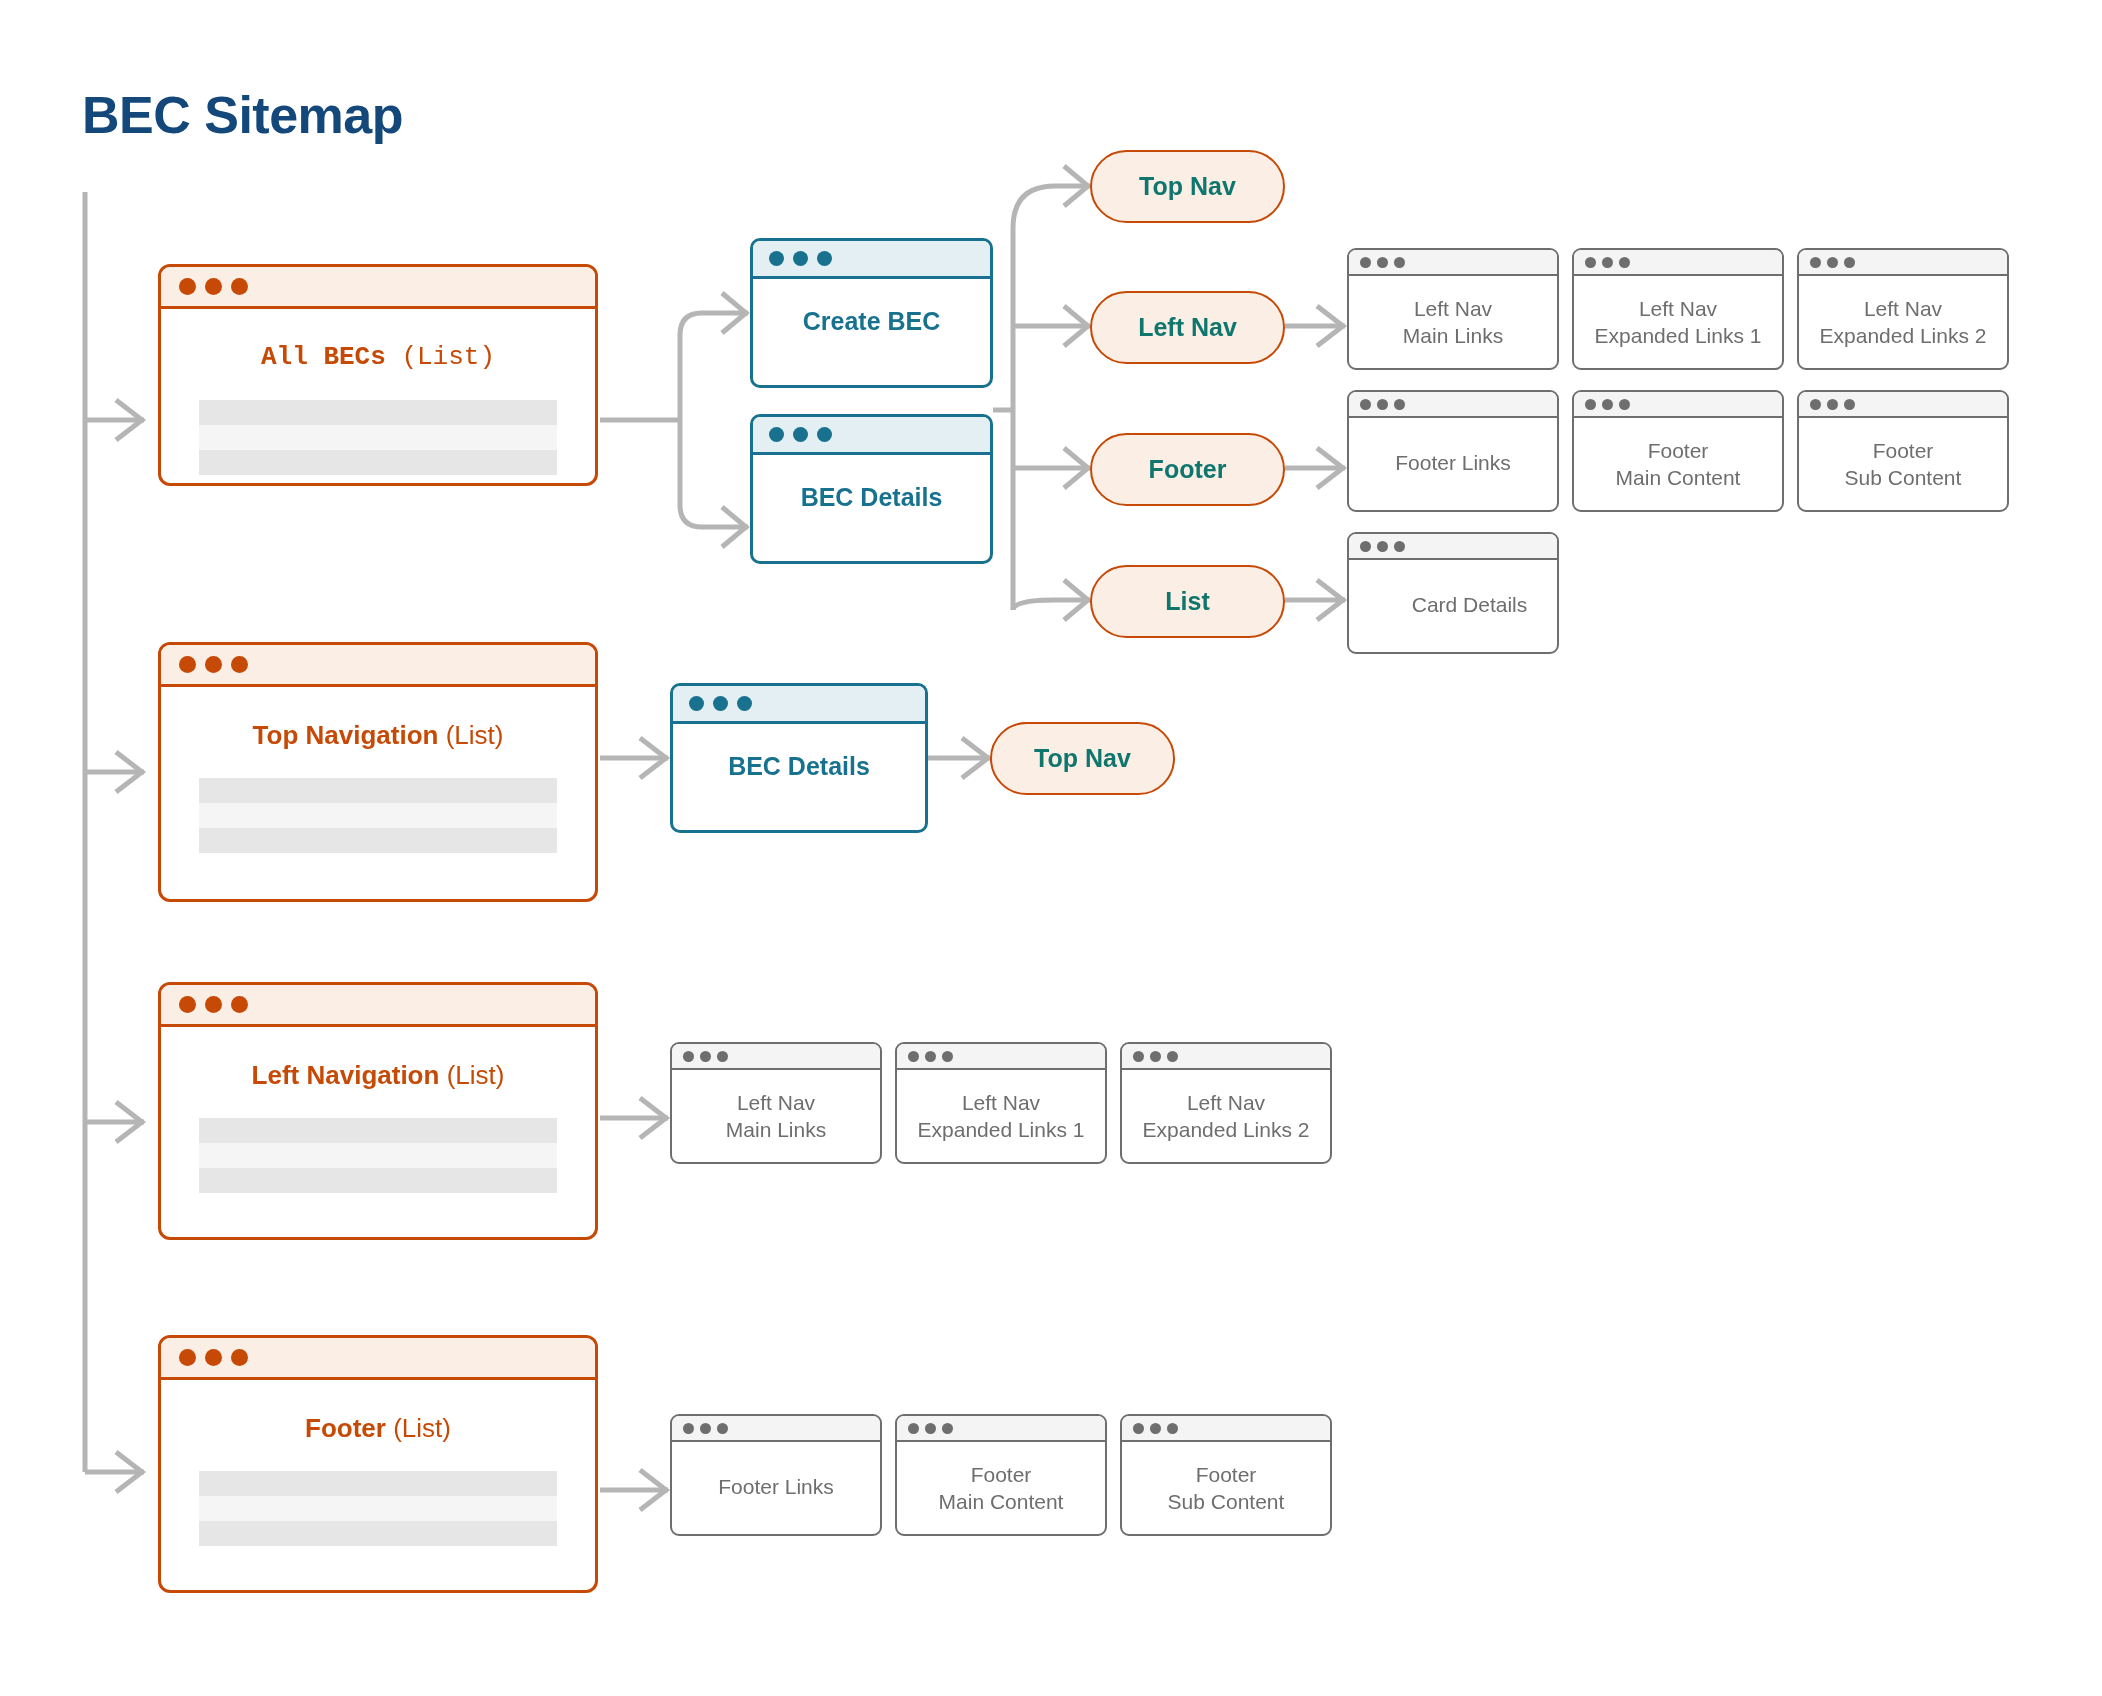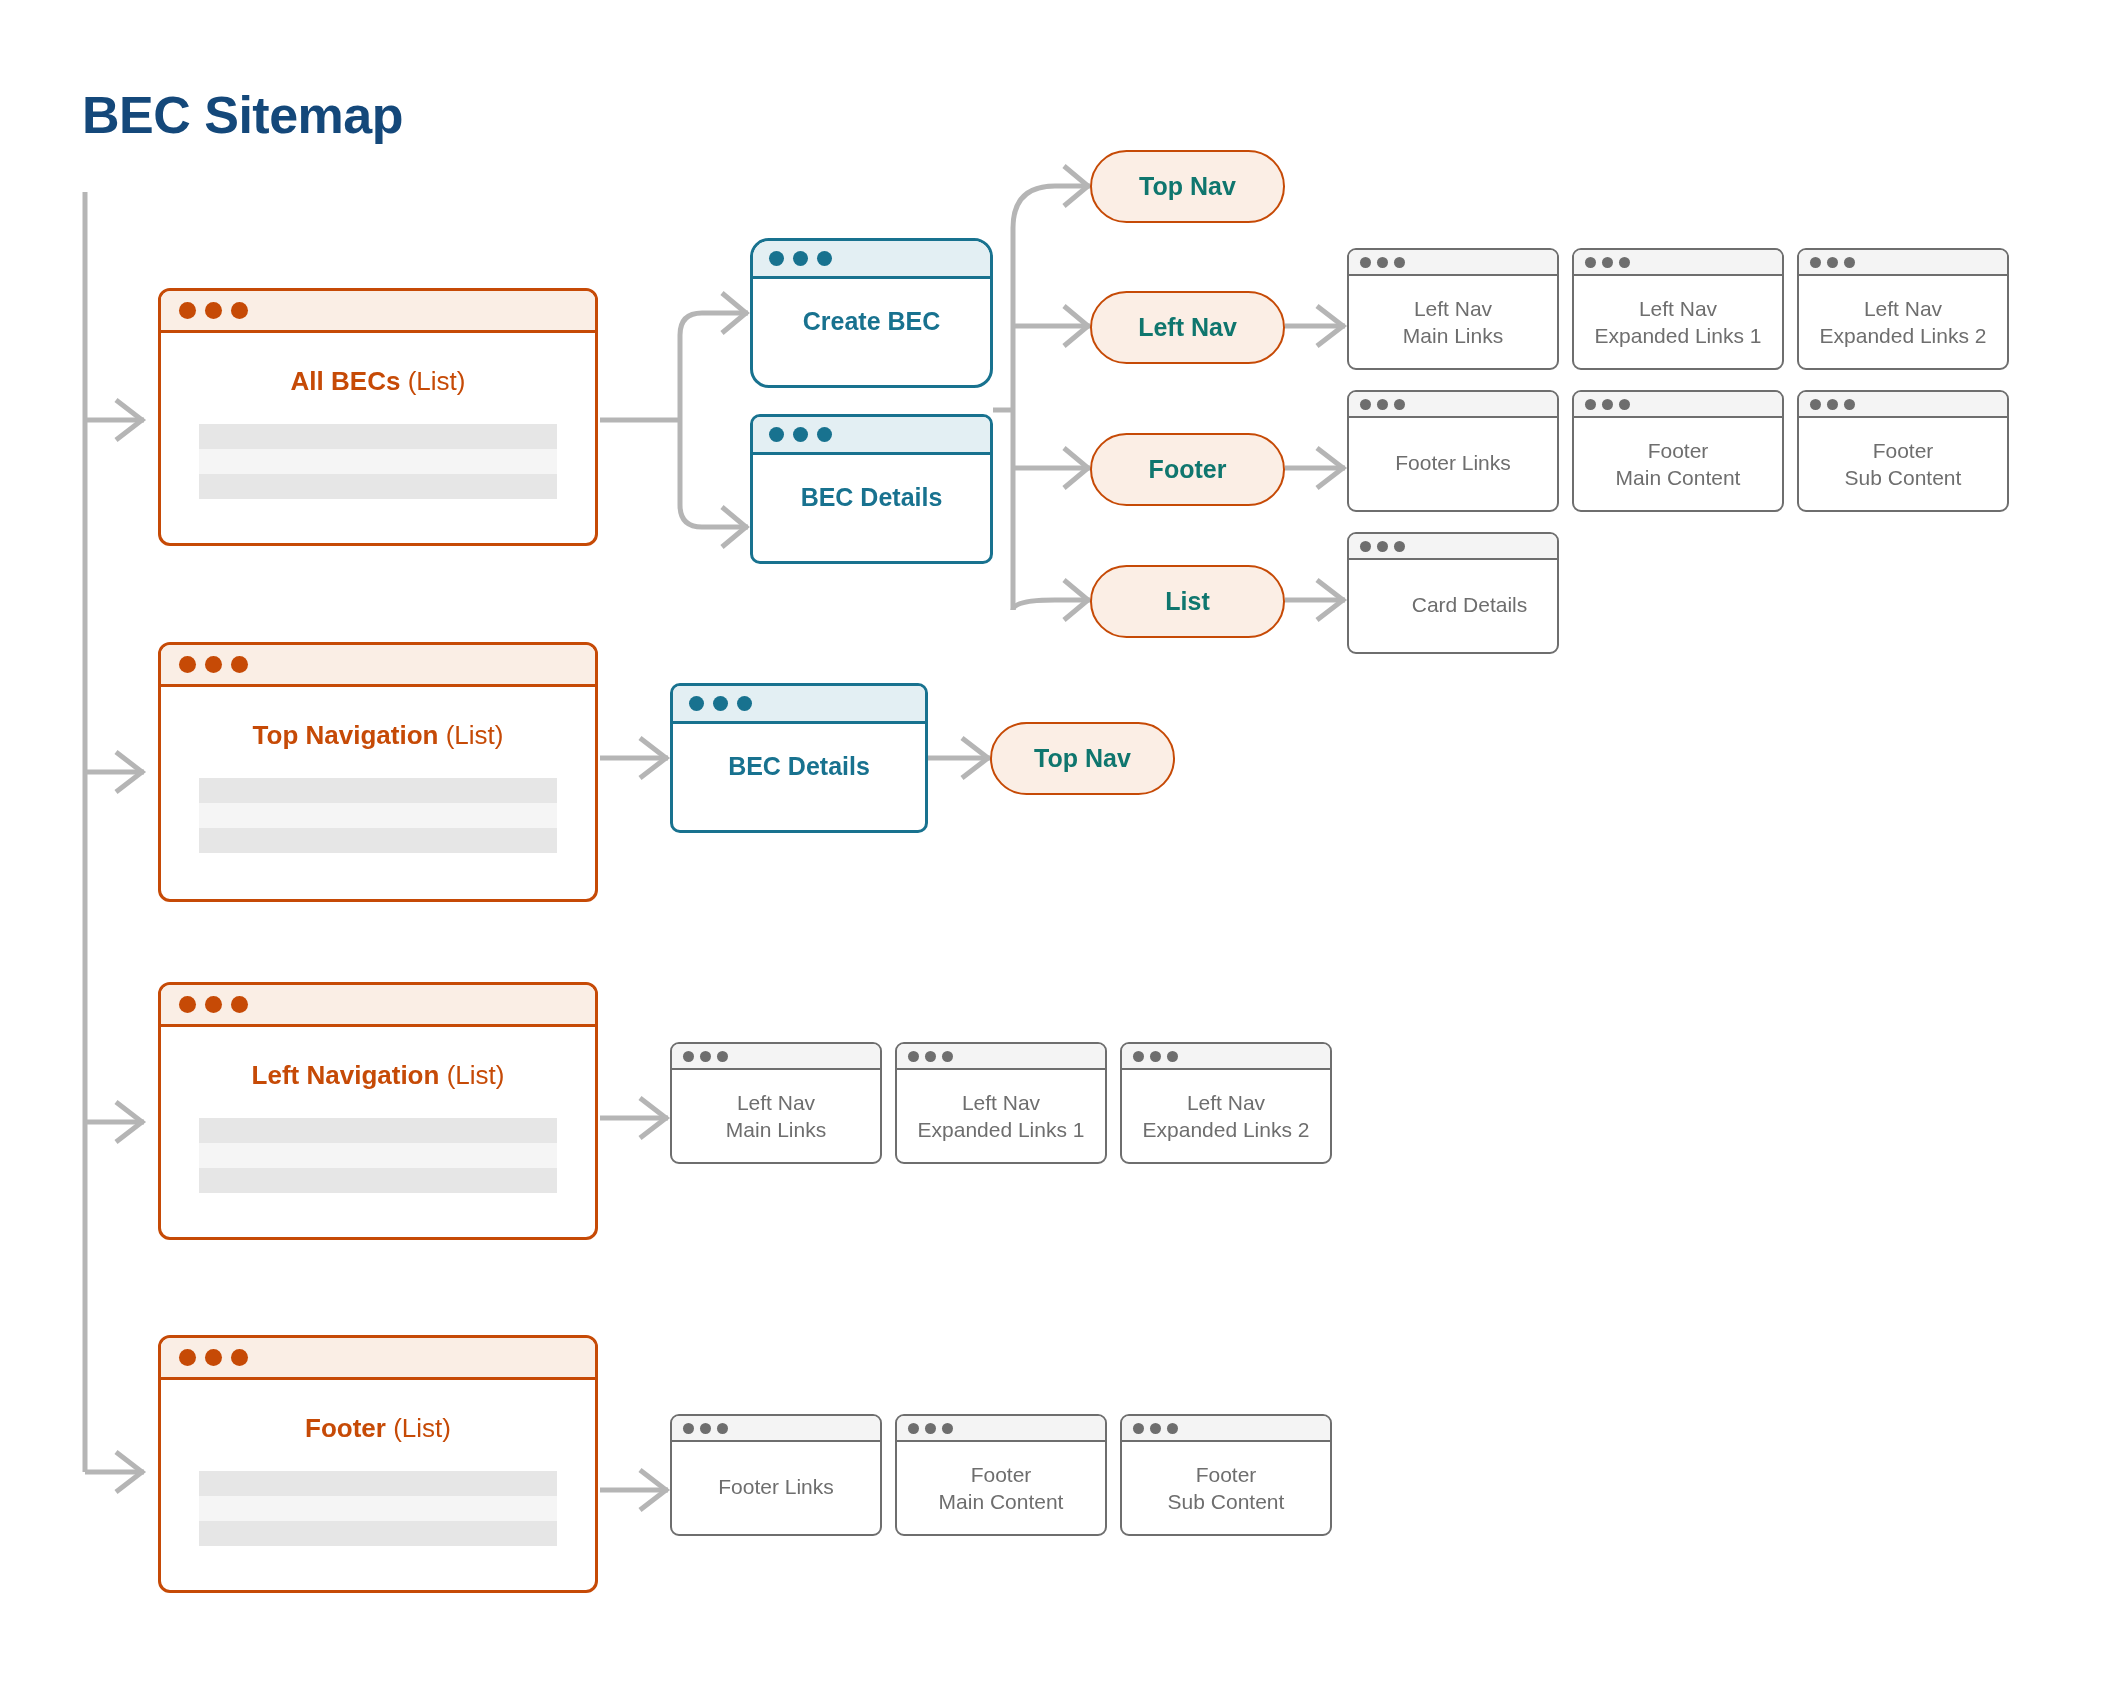--- a/index.html
+++ b/index.html
@@ -133,42 +133,42 @@
     <path class="wire" d="M928,758 L990,758"></path>
     <path class="head" d="M962,738 L988,758 L962,778"></path>
 
     <path class="wire" d="M600,1118 L668,1118"></path>
     <path class="head" d="M640,1098 L666,1118 L640,1138"></path>
 
     <path class="wire" d="M600,1490 L668,1490"></path>
     <path class="head" d="M640,1470 L666,1490 L640,1510"></path>
   </svg>
 
-  <div class="win orange" style="left:158px;top:288px;width:440px;height:258px;">
+  <div class="win orange" style="left:158px;top:264px;width:440px;height:222px;font-family:Liberation Mono, monospace;">
     <div class="bar">
       <div class="dots">
         <span class="dot"></span>
         <span class="dot"></span>
         <span class="dot"></span>
       </div>
     </div>
     <div class="body">
       <div class="cap">
         <b>All BECs</b>
         <span>(List)</span>
       </div>
       <div class="skeleton">
         <div class="row a"></div>
         <div class="row b"></div>
         <div class="row a"></div>
       </div>
     </div>
   </div>
 
-  <div class="win blue" style="left:750px;top:238px;width:243px;height:150px;border-radius:19px;">
+  <div class="win blue" style="left:750px;top:238px;width:243px;height:150px;">
     <div class="bar">
       <div class="dots">
         <span class="dot"></span>
         <span class="dot"></span>
         <span class="dot"></span>
       </div>
     </div>
     <div class="body">
       <div class="cap">Create BEC</div>
     </div>

